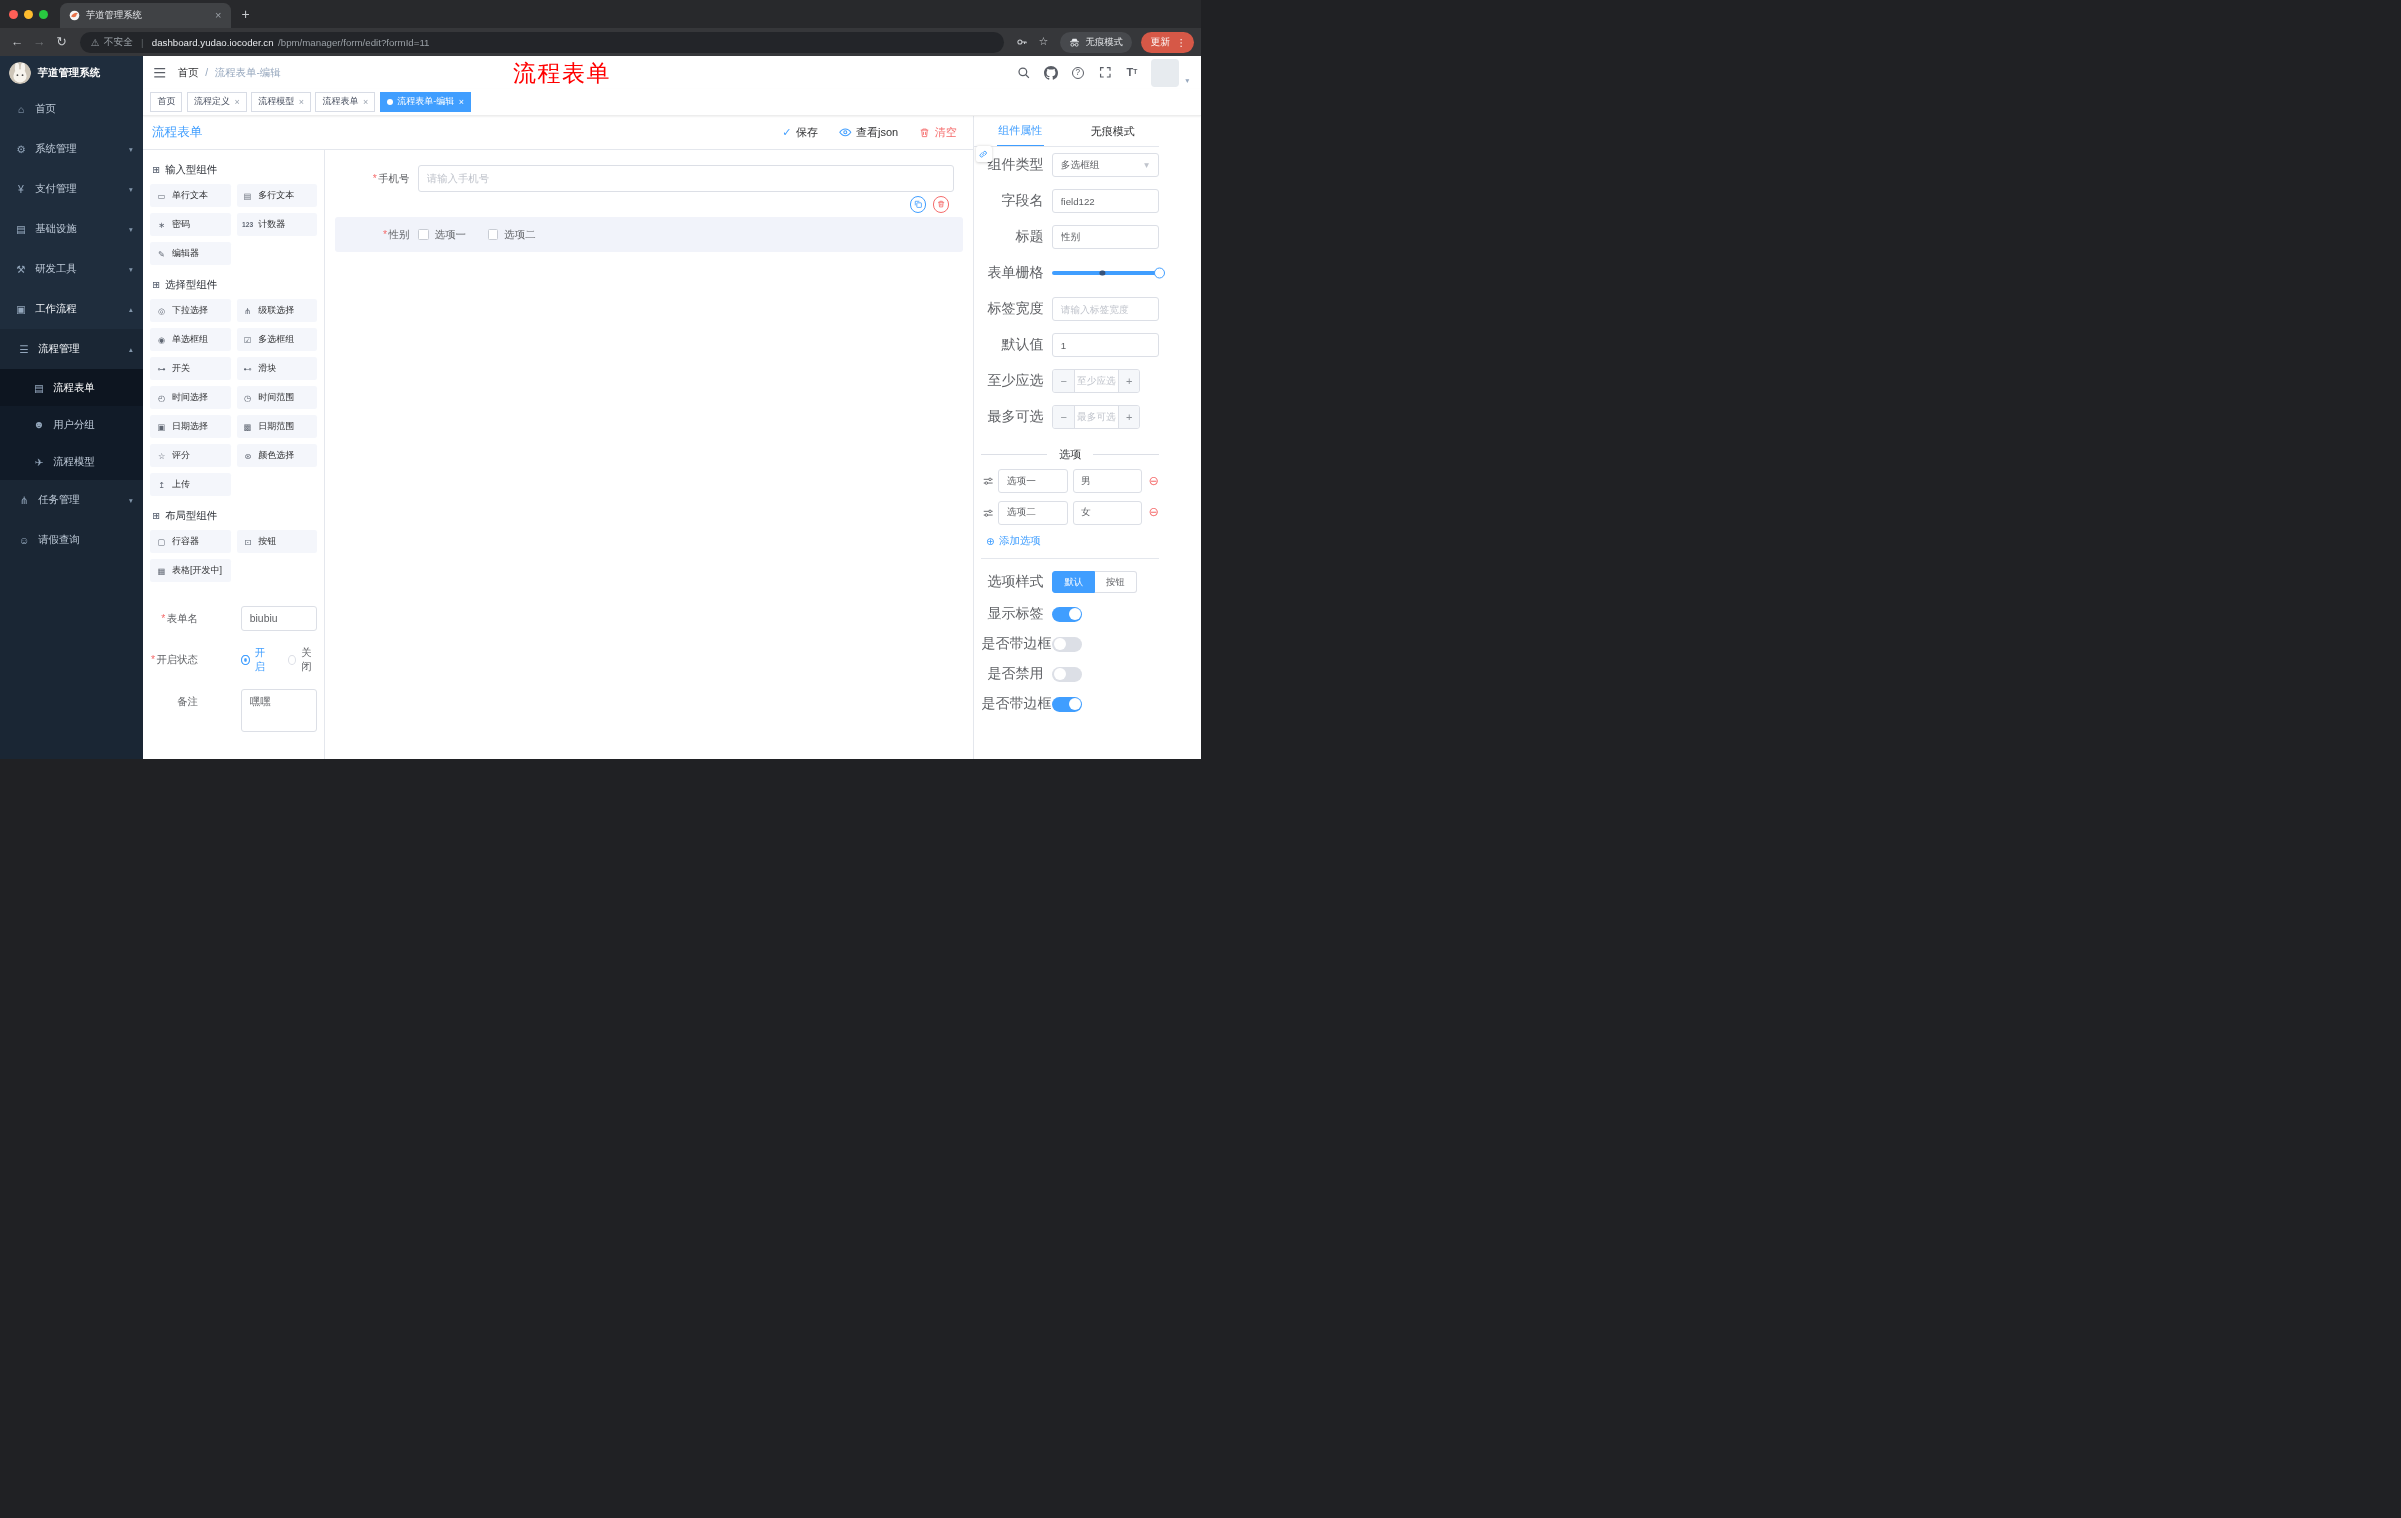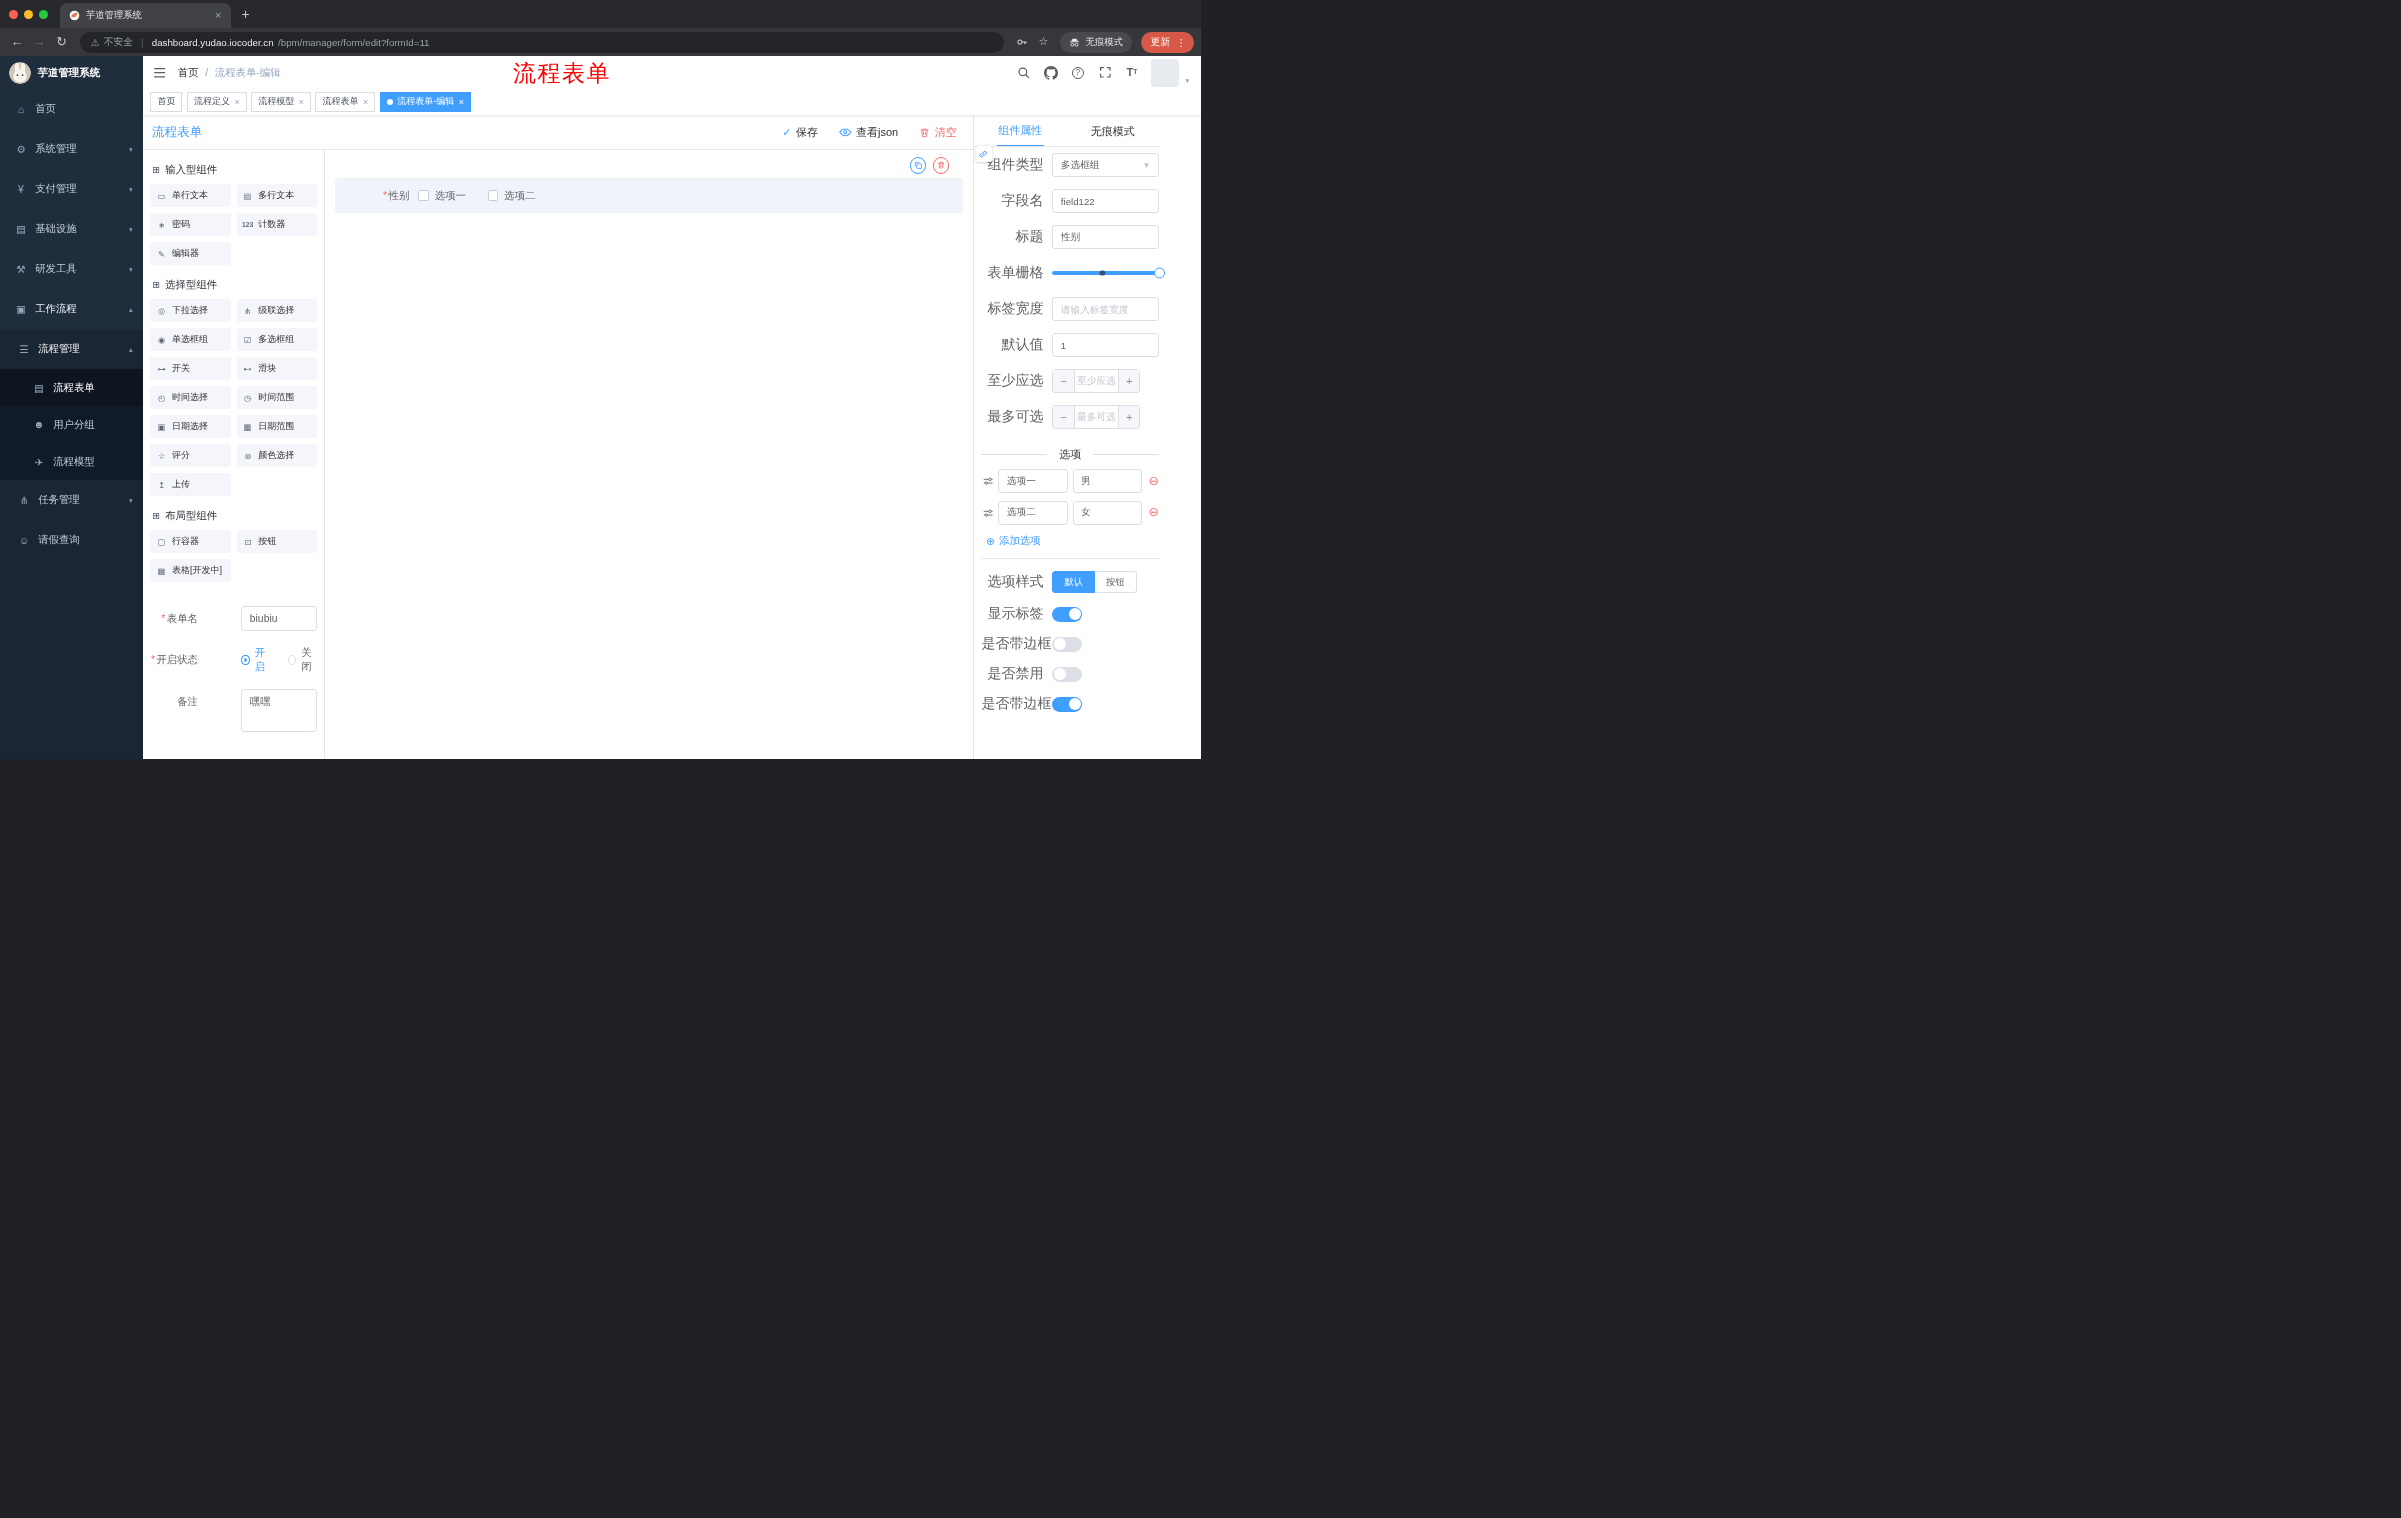--- a/index.html
+++ b/index.html
@@ -517,20 +517,24 @@
                   </span>
                 </div>
                 <div class="meta-row">
                   <span class="meta-label">备注</span>
                   <span class="meta-ctl"><textarea class="inp" style="">嘿嘿</textarea></span>
                 </div>
               </div>
             </aside>
 
             <div class="canvas">
+              <div class="cv-row">
+                <span class="cv-label"><span class="req">*</span><span>手机号</span></span>
+                <input class="inp" placeholder="请输入手机号" style="">
+              </div>
 
               <div class="cv-sel">
                 <div class="cv-actions">
                   <span class="cbtn">
                     <svg width="8.2" height="8.2" viewBox="0 0 16 16" fill="none" stroke="#409eff" stroke-width="1.6">
                         <rect x="5.5" y="5.5" width="9" height="9" rx="1"></rect>
                         <path d="M10.5 2.5H2.5v8"></path>
                       </svg>
                   </span>
                   <span class="cbtn danger">

